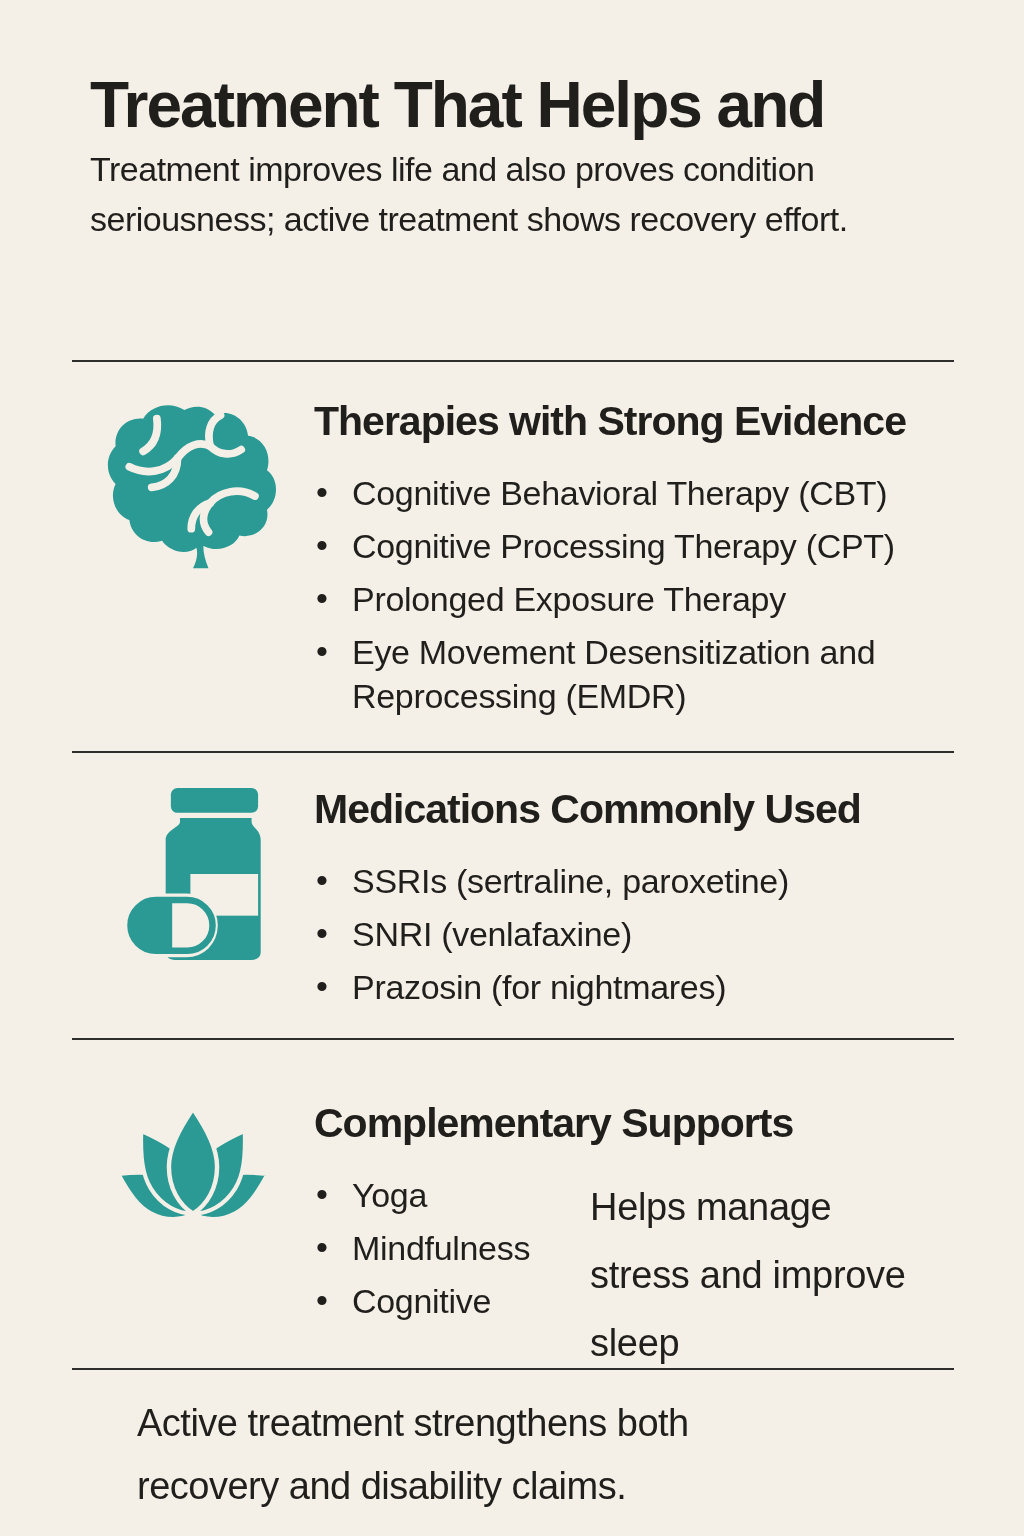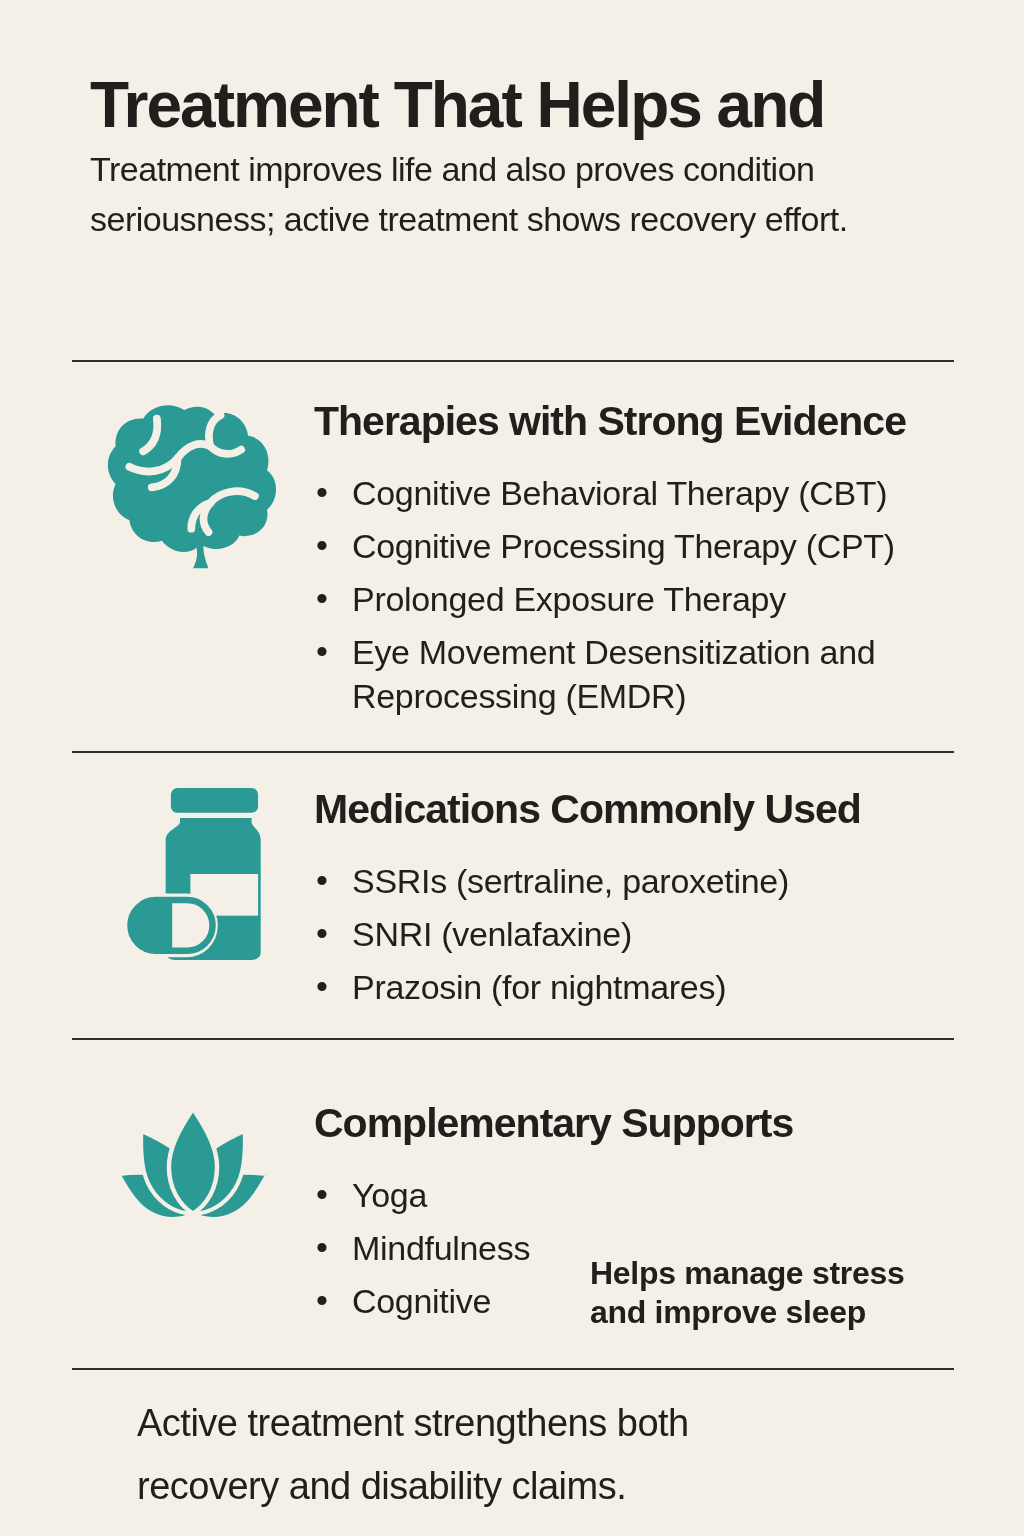--- a/index.html
+++ b/index.html
@@ -44,26 +44,26 @@
   .bullets li{
     position:relative;padding-left:38px;
     font-size:34px;font-weight:500;letter-spacing:-0.3px;
     line-height:44px;margin-bottom:9px;
   }
   .bullets li::before{
     content:"\2022";
     position:absolute;left:2px;top:-1px;
     font-size:1em;color:var(--text);
   }
-  .cols{display:flex;align-items:flex-end;}
+  .cols{display:flex;align-items:flex-start;}
   .cols .bullets{flex:none;width:276px;}
   .side-note{
     flex:none;width:350px;
-    font-size:32px;font-weight:700;letter-spacing:-0.3px;
-    line-height:39px;
+    font-size:38px;font-weight:400;letter-spacing:-0.3px;
+    line-height:68px;
   }
   
   .footer{
     position:absolute;left:137px;top:1392px;width:700px;
     font-size:38px;font-weight:500;letter-spacing:-0.5px;
     line-height:63px;
   }
   
   .icon{color:var(--accent);display:block;}
   .brain-svg{width:172px;height:172px;margin-top:2px;}

